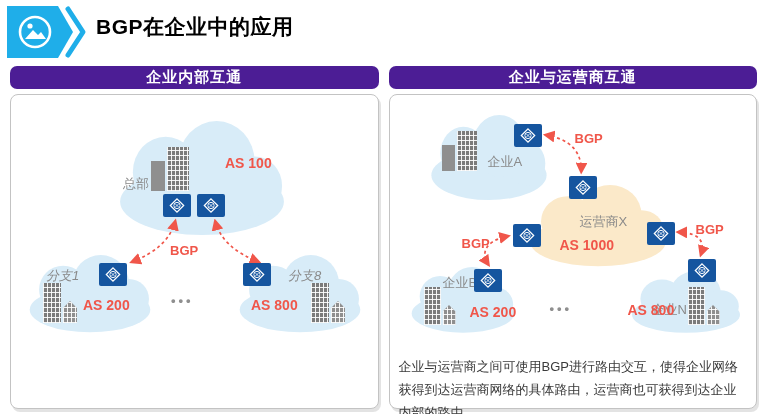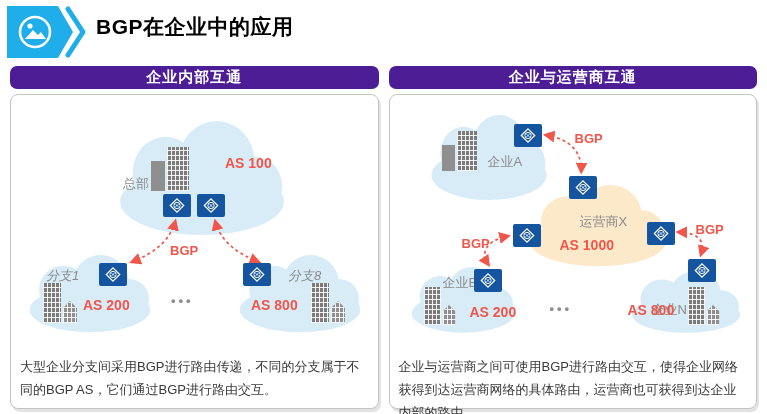--- a/index.html
+++ b/index.html
@@ -165,21 +165,20 @@
             <path d="M11.6 9.1 L16.4 13.9 M16.4 9.1 L11.6 13.9" stroke="#fff" stroke-width="1"></path>
           </svg>
         </div>
         <span class="lbl" style="left:277px;top:172px;font-style:italic;">分支8</span>
         <span class="as" style="left:240px;top:202px;">AS 800</span>
         <div class="bldgs" style="left:300px;top:188px;">
           <div class="tower" style="width:18px;height:40px;"></div>
           <div class="annex" style="width:14px;height:22px;"></div>
         </div>
 
-        <p class="desc">大型企业分支间采用BGP进行路由传递，不同的分支属于不同的BGP AS，它们通过BGP进行路由交互。</p>
       </div>
     </div>
 
     <div class="panel">
       <div class="panel-header">
         <span>企业与运营商互通</span>
       </div>
       <div class="panel-body">
 
         <div class="cloud cloud-blue" style="left:35px;top:20px;width:128px;height:88px;">

